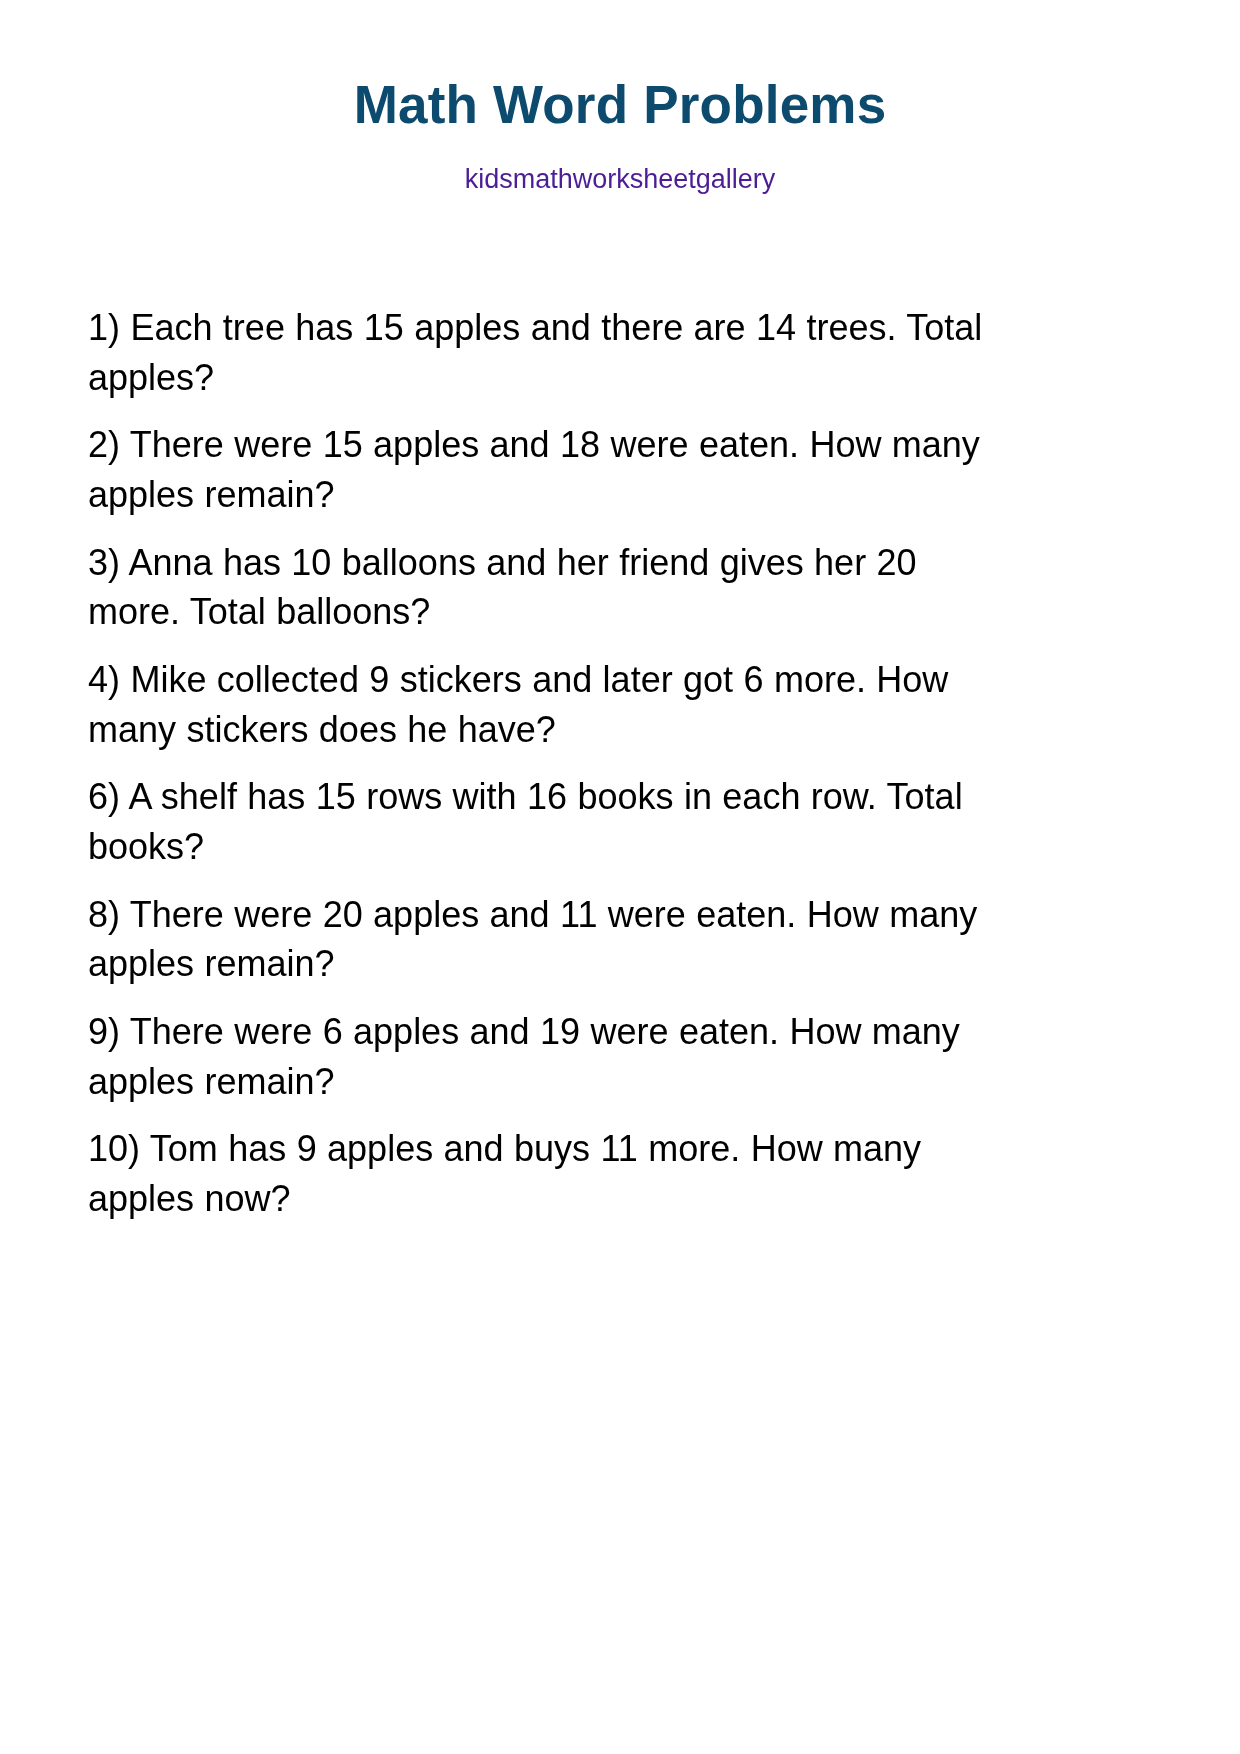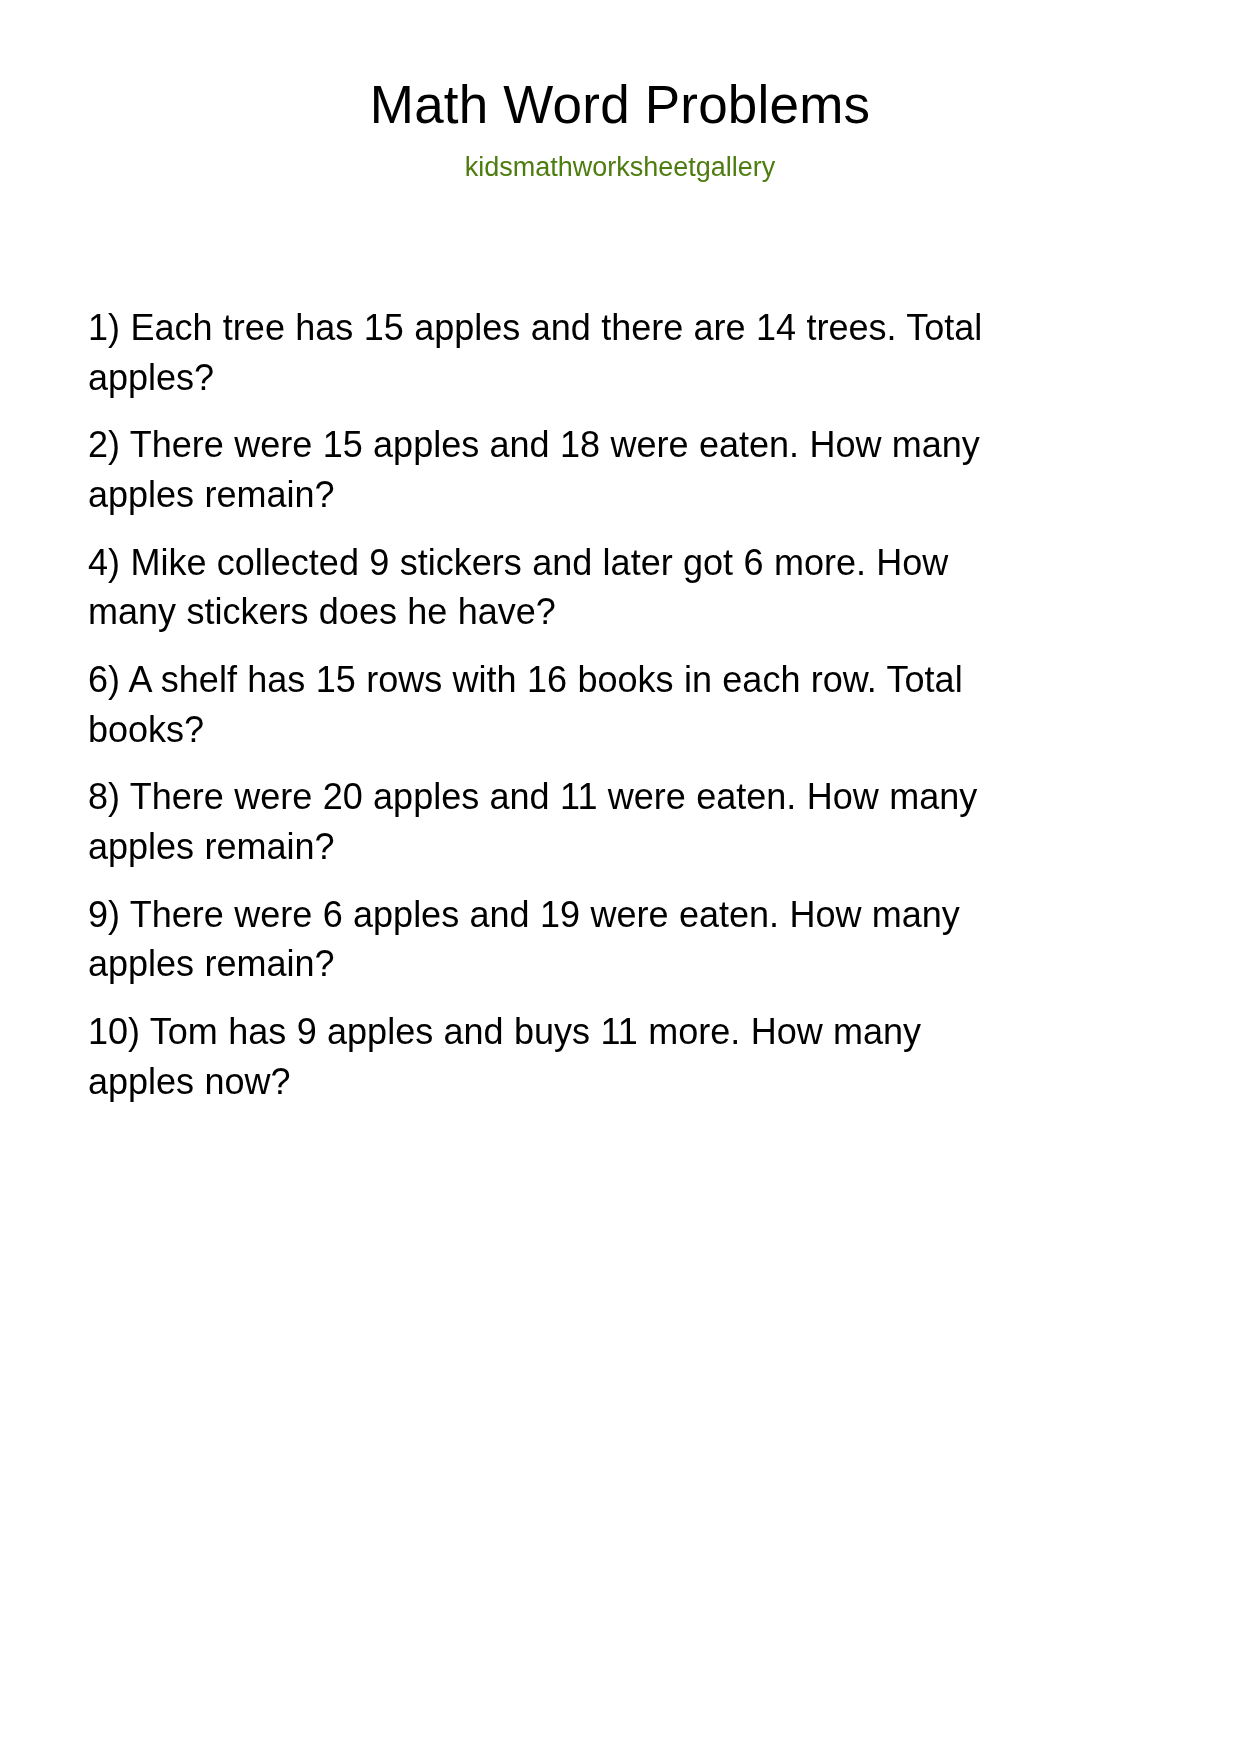--- a/index.html
+++ b/index.html
@@ -21,32 +21,32 @@
     background: #ffffff;
     box-sizing: border-box;
     overflow: hidden;
   }
   .header {
     padding-top: 76px;
     text-align: center;
   }
   .doc-title {
     font-size: 53px;
-    font-weight: 400;
-    color: #000000;
+    font-weight: 700;
+    color: #0c4a6e;
     letter-spacing: 0.2px;
     line-height: 1.1;
     margin: 0;
   }
   .doc-subtitle {
     font-size: 27px;
     font-weight: 400;
-    color: #4d7c0f;
+    color: #4c1d95;
     line-height: 1.2;
-    margin: 0;
+    margin: 12px;
     padding-top: 17px;
   }
   .problems {
     position: absolute;
     left: 88px;
     top: 303px;
     width: 910px;
   }
   .problem {
     font-size: 36px;
@@ -66,20 +66,21 @@
 <div class="page">
 
   <div class="header">
     <h1 class="doc-title">Math Word Problems</h1>
     <div class="doc-subtitle">kidsmathworksheetgallery</div>
   </div>
 
   <div class="problems">
     <p class="problem">1) Each tree has 15 apples and there are 14 trees. Total apples?</p>
     <p class="problem">2) There were 15 apples and 18 were eaten. How many apples remain?</p>
+    <p class="problem">3) Anna has 10 balloons and her friend gives her 20 more. Total balloons?</p>
     <p class="problem">4) Mike collected 9 stickers and later got 6 more. How many stickers does he have?</p>
     <p class="problem">6) A shelf has 15 rows with 16 books in each row. Total books?</p>
     <p class="problem">8) There were 20 apples and 11 were eaten. How many apples remain?</p>
     <p class="problem">9) There were 6 apples and 19 were eaten. How many apples remain?</p>
     <p class="problem">10) Tom has 9 apples and buys 11 more. How many apples now?</p>
   </div>
 
 </div>
 
 </body></html>

